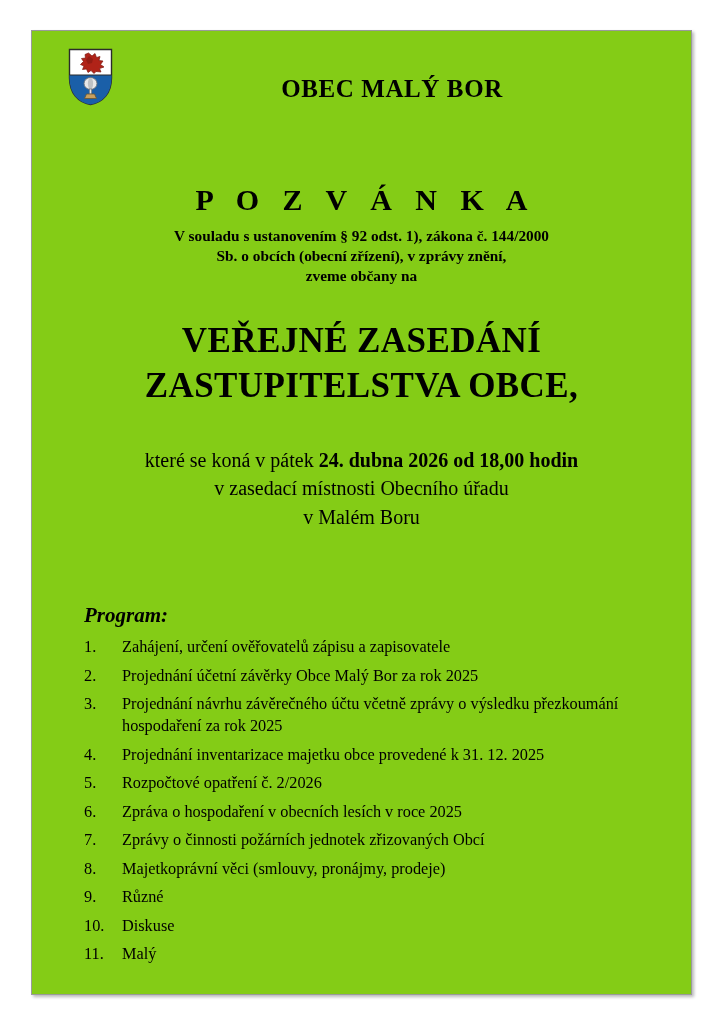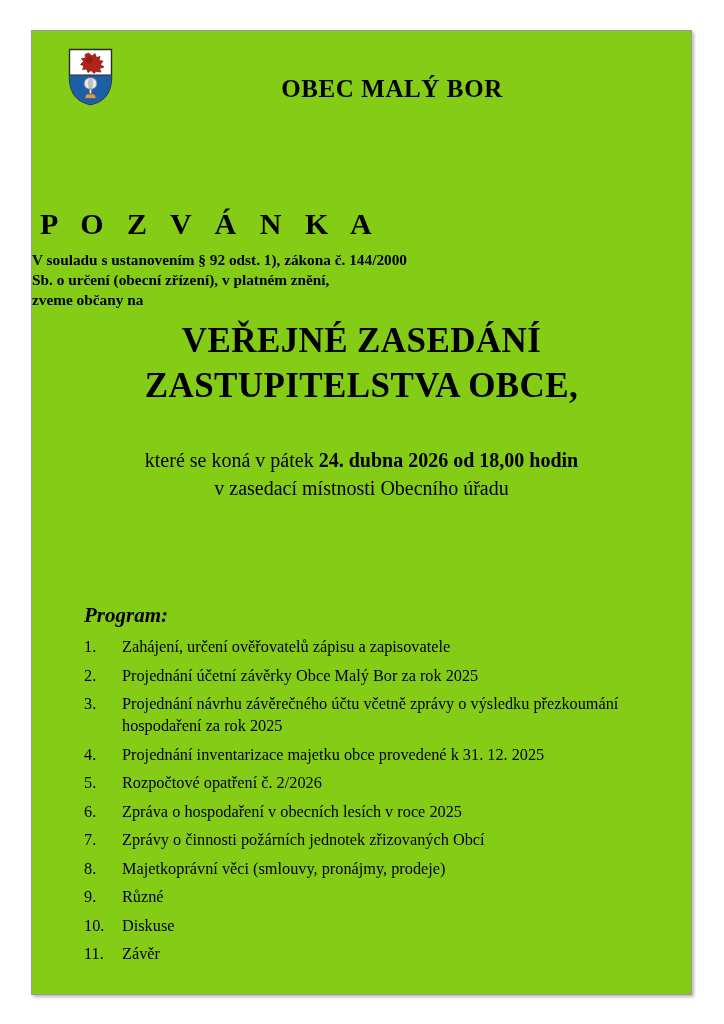--- a/index.html
+++ b/index.html
@@ -67,21 +67,21 @@
     line-height: 1.1;
     white-space: nowrap;
   }
 
   
   #invitation-block {
     position: absolute;
     left: 0;
     top: 150px;
     width: 100%;
-    margin-top: 24px;
+    text-align: center;
   }
   #invitation-word {
     font-size: 30px;
     font-weight: bold;
     letter-spacing: 8px;
     line-height: 1.25;
     margin-left: 8px;
   }
   #legal-lines {
     margin-top: 7px;
@@ -186,33 +186,34 @@
         </svg>
       </div>
 
       <div id="org-title">OBEC MALÝ BOR</div>
     </div>
 
     <div id="invitation-block">
       <div id="invitation-word">P O Z V Á N K A</div>
       <div id="legal-lines">
         <div class="legal-line">V souladu s ustanovením § 92 odst. 1), zákona č. 144/2000</div>
-        <div class="legal-line">Sb. o určení (obecní zřízení), v platném znění,</div>
+        <div class="legal-line">Sb. o obcích (obecní zřízení), v zprávy znění,</div>
         <div class="legal-line">zveme občany na</div>
       </div>
     </div>
 
     <div id="main-heading">
       <div class="heading-line">VEŘEJNÉ ZASEDÁNÍ</div>
       <div class="heading-line">ZASTUPITELSTVA OBCE,</div>
     </div>
 
     <div id="details-block">
       <div class="detail-line"><span>které se koná v pátek </span><span class="bold">24. dubna 2026 od 18,00 hodin</span></div>
       <div class="detail-line">v zasedací místnosti Obecního úřadu</div>
+      <div class="detail-line">v Malém Boru</div>
     </div>
 
     <div id="program-section">
       <div id="program-heading">Program:</div>
       <ol id="program-list">
         <li>
           <span class="item-num">1.</span>
           <span class="item-text">Zahájení, určení ověřovatelů zápisu a zapisovatele</span>
         </li>
         <li>
@@ -246,19 +247,19 @@
         <li>
           <span class="item-num">9.</span>
           <span class="item-text">Různé</span>
         </li>
         <li>
           <span class="item-num">10.</span>
           <span class="item-text">Diskuse</span>
         </li>
         <li>
           <span class="item-num">11.</span>
-          <span class="item-text">Závěr</span>
+          <span class="item-text">Malý</span>
         </li>
       </ol>
     </div>
 
   </div>
 </div>
 
 </body></html>

